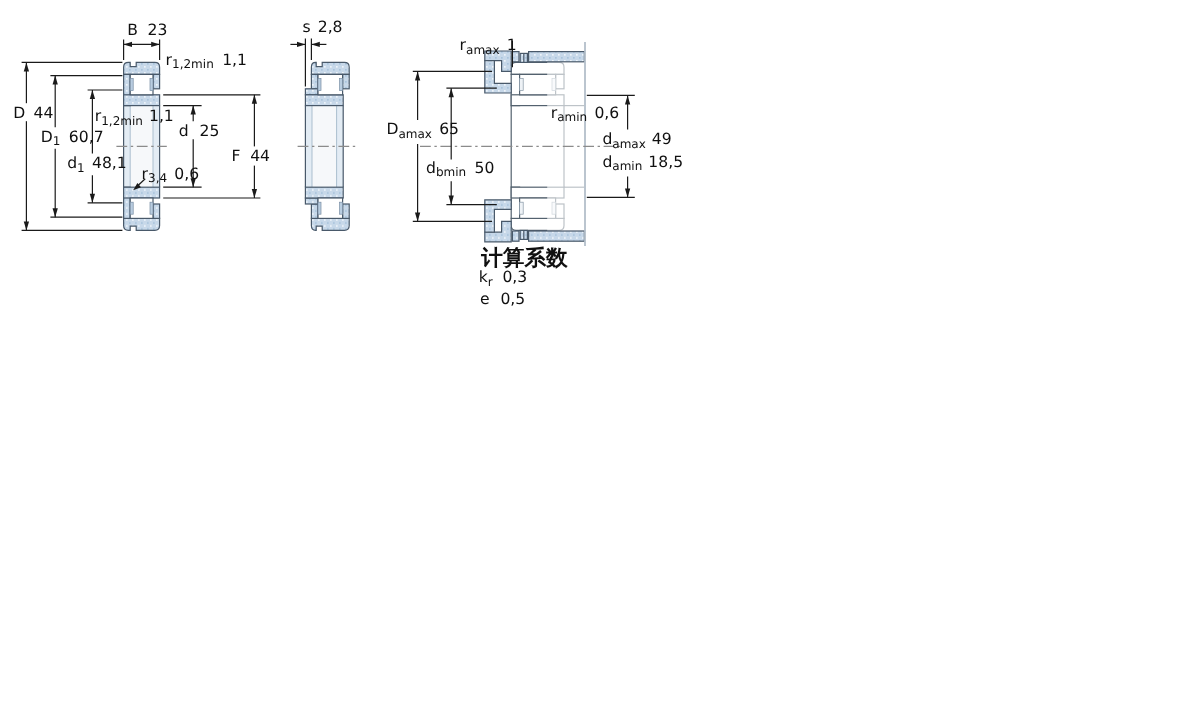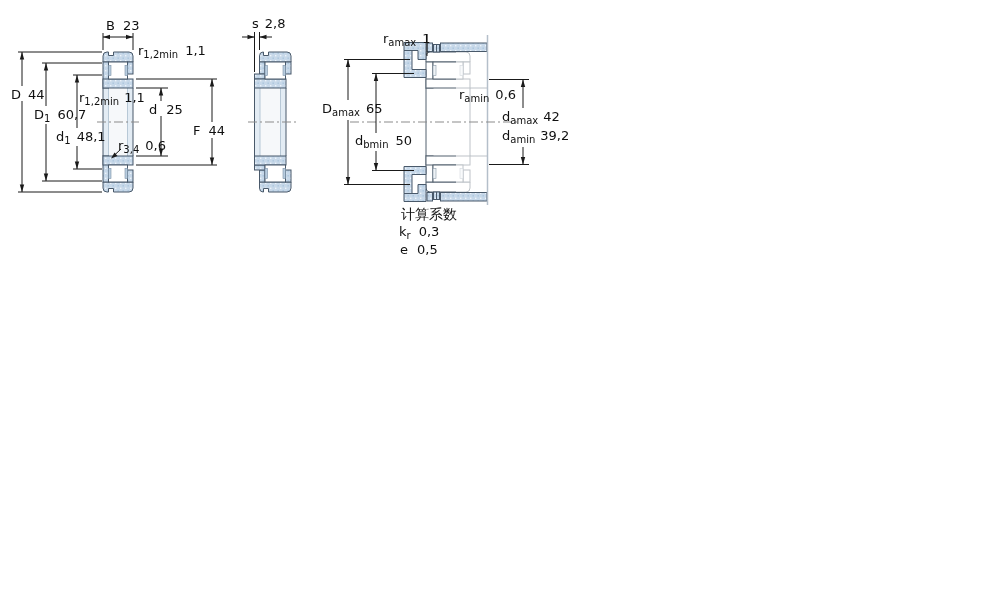--- a/index.html
+++ b/index.html
@@ -3,21 +3,21 @@
 <meta charset="utf-8">
 <style>
   html,body{margin:0;padding:0;background:#fff;}
   #canvas{position:relative;width:1000px;height:424px;background:#ffffff;overflow:hidden;
           font-family:"DejaVu Sans","Liberation Sans",sans-serif;}
   #geom{position:absolute;left:0;top:0;}
   .dim{position:absolute;font-size:13px;line-height:1.05;color:#101010;white-space:nowrap;}
   .dim sub{font-size:10px;line-height:1;vertical-align:-3px;letter-spacing:0;}
   .dim .v{display:inline-block;}.g5 .v{margin-left:5px}.g6 .v{margin-left:6px}
   .g7 .v{margin-left:7px}.g8 .v{margin-left:8px}.g9 .v{margin-left:9px}
-  .calc-title{font-weight:normal;font-size:14px;}
+  .calc-title{font-weight:bold;font-size:18px;}
 </style>
 </head>
 <body>
 
 <div id="canvas">
 
 <svg id="geom" width="1000" height="600" viewBox="0 0 1000 600">
   <defs>
     <pattern id="hatch" width="5" height="5" patternUnits="userSpaceOnUse">
       <rect width="5" height="5" fill="#c7d8e9"></rect>
@@ -226,24 +226,24 @@
 <div class="dim g6" style="left:322px;top:102px">
   <span>D</span><sub>amax</sub><span class="v">65</span>
 </div>
 <div class="dim g7" style="left:355px;top:134px">
   <span>d</span><sub>bmin</sub><span class="v">50</span>
 </div>
 <div class="dim g6" style="left:459px;top:88px">
   <span>r</span><sub>amin</sub><span class="v">0,6</span>
 </div>
 <div class="dim g5" style="left:502px;top:110px">
-  <span>d</span><sub>amax</sub><span class="v">42</span>
+  <span>d</span><sub>amax</sub><span class="v">49</span>
 </div>
 <div class="dim g5" style="left:502px;top:129px">
-  <span>d</span><sub>amin</sub><span class="v">39,2</span>
+  <span>d</span><sub>amin</sub><span class="v">18,5</span>
 </div>
 
 <div class="dim calc-title" style="left:401px;top:207px">
   <span>计算系数</span>
 </div>
 <div class="dim g8" style="left:399px;top:225px">
   <span>k</span><sub>r</sub><span class="v">0,3</span>
 </div>
 <div class="dim g9" style="left:400px;top:243px">
   <span>e</span><span class="v">0,5</span>

